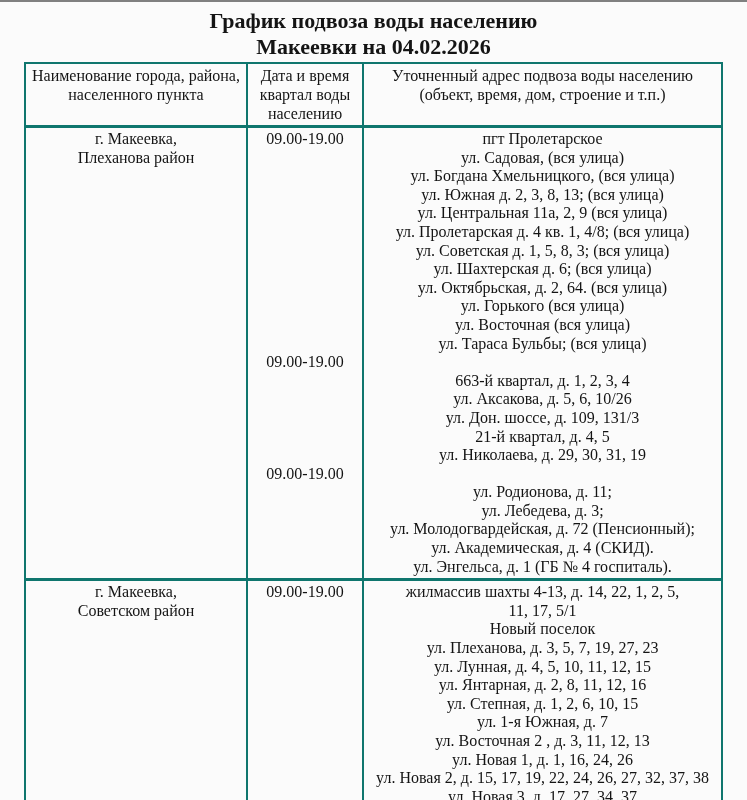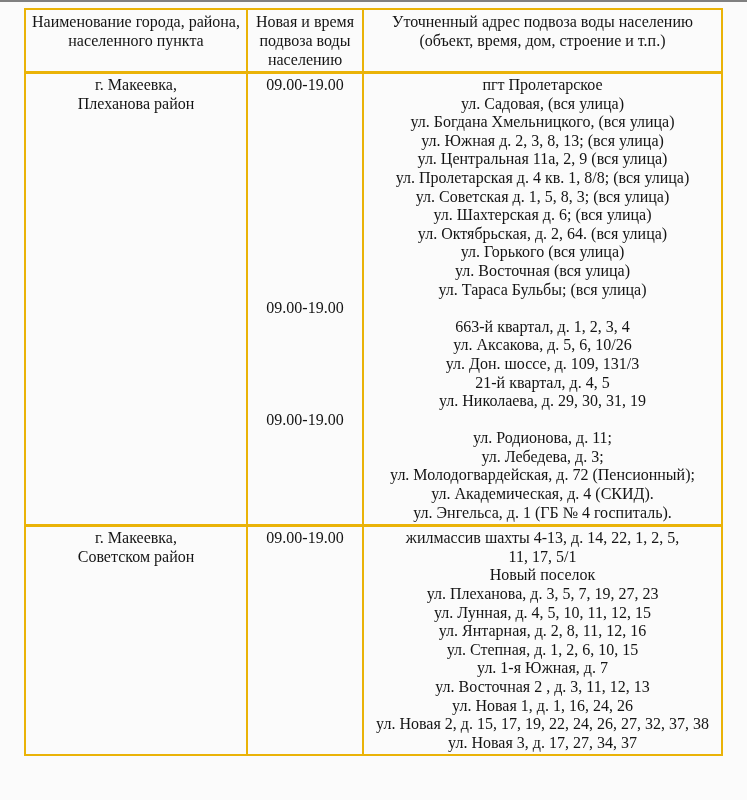--- a/index.html
+++ b/index.html
@@ -27,21 +27,21 @@
     border-collapse: collapse;
     table-layout: fixed;
     width: 697px;
     margin: 0 auto;
     background: transparent;
   }
   col.c1 { width: 222px; }
   col.c2 { width: 116px; }
   col.c3 { width: 359px; }
   th, td {
-    border: 2px solid #eab308;
+    border: 2px solid #0f766e;
     vertical-align: top;
     text-align: center;
     font-size: 16px;
     font-weight: normal;
     padding: 2px 4px;
   }
   thead th { border-bottom-width: 3px; line-height: 19px; }
   tbody td { border-top-width: 3px; }
   .line {
     height: 18.6px;
@@ -49,31 +49,33 @@
     white-space: nowrap;
     overflow: visible;
   }
 </style>
 </head>
 <body>
 
 <div class="page">
   <div class="top-rule"></div>
   <div class="title">
+    <div>График подвоза воды населению</div>
+    <div>Макеевки на 04.02.2026</div>
   </div>
   <table class="sched">
     <colgroup>
       <col class="c1">
         <col class="c2">
         <col class="c3">
     </colgroup>
     <thead>
       <tr>
         <th>Наименование города, района, населенного пункта</th>
-        <th>Новая и время подвоза воды населению</th>
+        <th>Дата и время квартал воды населению</th>
         <th>Уточненный адрес подвоза воды населению (объект, время, дом, строение и т.п.)</th>
       </tr>
     </thead>
     <tbody id="schedule-body">
         <tr>
           <td>
             <div class="line">г. Макеевка,</div>
             <div class="line">Плеханова район</div>
           </td>
           <td>
@@ -101,21 +103,21 @@
             <div class="line"></div>
             <div class="line"></div>
             <div class="line"></div>
           </td>
           <td>
             <div class="line">пгт Пролетарское</div>
             <div class="line">ул. Садовая, (вся улица)</div>
             <div class="line">ул. Богдана Хмельницкого, (вся улица)</div>
             <div class="line">ул. Южная д. 2, 3, 8, 13; (вся улица)</div>
             <div class="line">ул. Центральная 11а, 2, 9 (вся улица)</div>
-            <div class="line">ул. Пролетарская д. 4 кв. 1, 8/8; (вся улица)</div>
+            <div class="line">ул. Пролетарская д. 4 кв. 1, 4/8; (вся улица)</div>
             <div class="line">ул. Советская д. 1, 5, 8, 3; (вся улица)</div>
             <div class="line">ул. Шахтерская д. 6; (вся улица)</div>
             <div class="line">ул. Октябрьская, д. 2, 64. (вся улица)</div>
             <div class="line">ул. Горького (вся улица)</div>
             <div class="line">ул. Восточная (вся улица)</div>
             <div class="line">ул. Тараса Бульбы; (вся улица)</div>
             <div class="line"></div>
             <div class="line">663-й квартал, д. 1, 2, 3, 4</div>
             <div class="line">ул. Аксакова, д. 5, 6, 10/26</div>
             <div class="line">ул. Дон. шоссе, д. 109, 131/3</div>

